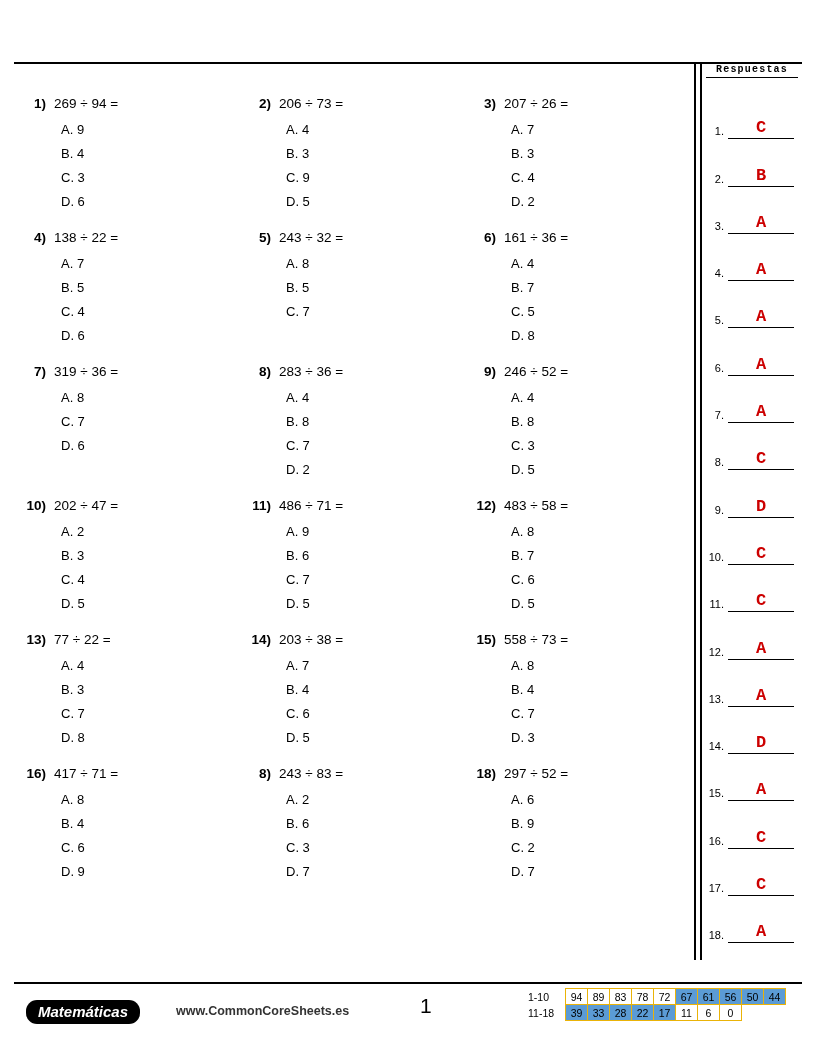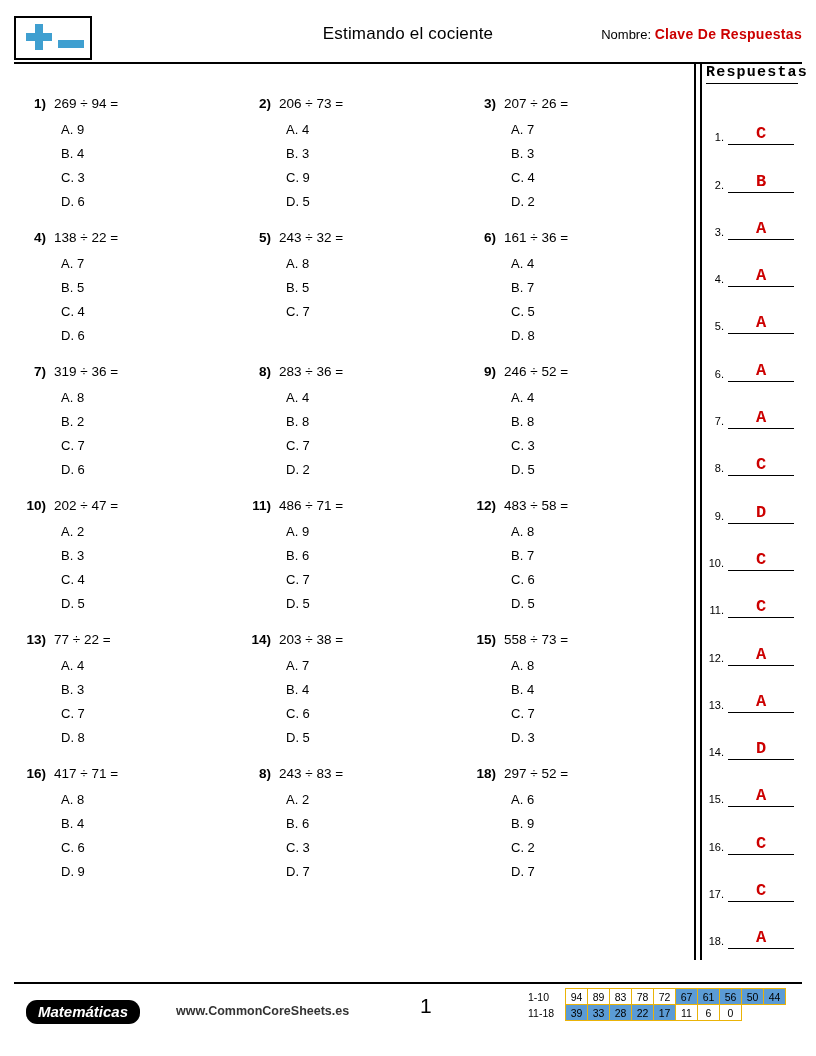--- a/index.html
+++ b/index.html
@@ -144,21 +144,21 @@
     left: 700px; top: 62px;
     width: 2px; height: 898px;
     background: #000;
   }
   .key {
     position: absolute;
     left: 706px; top: 64px;
     width: 96px;
   }
   .key-title {
-    font-size: 15px;
+    font-size: 10px;
     font-weight: bold;
     letter-spacing: 1.2px;
     text-align: center;
     border-bottom: 1px solid #000;
     padding-bottom: 2px;
     width: 92px;
     font-family: "Liberation Mono", monospace;
   }
   .key-list {
     margin-top: 14px;
@@ -252,34 +252,20 @@
   }
   .scale td.blank {
     border: none;
   }
 </style>
 </head>
 <body>
 
 <div class="page">
 
-  <div class="header">
-    <div class="logo-box">
-      <div class="logo-plus">
-        <div class="v"></div>
-        <div class="h"></div>
-      </div>
-      <div class="logo-minus"></div>
-    </div>
-    <div class="title">Estimando el cociente</div>
-    <div class="name-block">
-      <span class="name-label">Nombre:</span>
-      <span class="name-value">Clave De Respuestas</span>
-    </div>
-  </div>
   <div class="header-rule"></div>
 
 
   <div class="questions">
 
     <div class="qrow">
       <div class="qcell">
         <div class="qhead">
           <span class="qnum">1)</span>
           <span class="qtext">269 ÷ 94 =</span>
@@ -343,21 +329,20 @@
       </div>
     </div>
 
     <div class="qrow">
       <div class="qcell">
         <div class="qhead">
           <span class="qnum">7)</span>
           <span class="qtext">319 ÷ 36 =</span>
         </div>
         <div class="choice">A. 8</div>
-        <div class="choice">B. 2</div>
         <div class="choice">C. 7</div>
         <div class="choice">D. 6</div>
       </div>
       <div class="qcell">
         <div class="qhead">
           <span class="qnum">8)</span>
           <span class="qtext">283 ÷ 36 =</span>
         </div>
         <div class="choice">A. 4</div>
         <div class="choice">B. 8</div>

